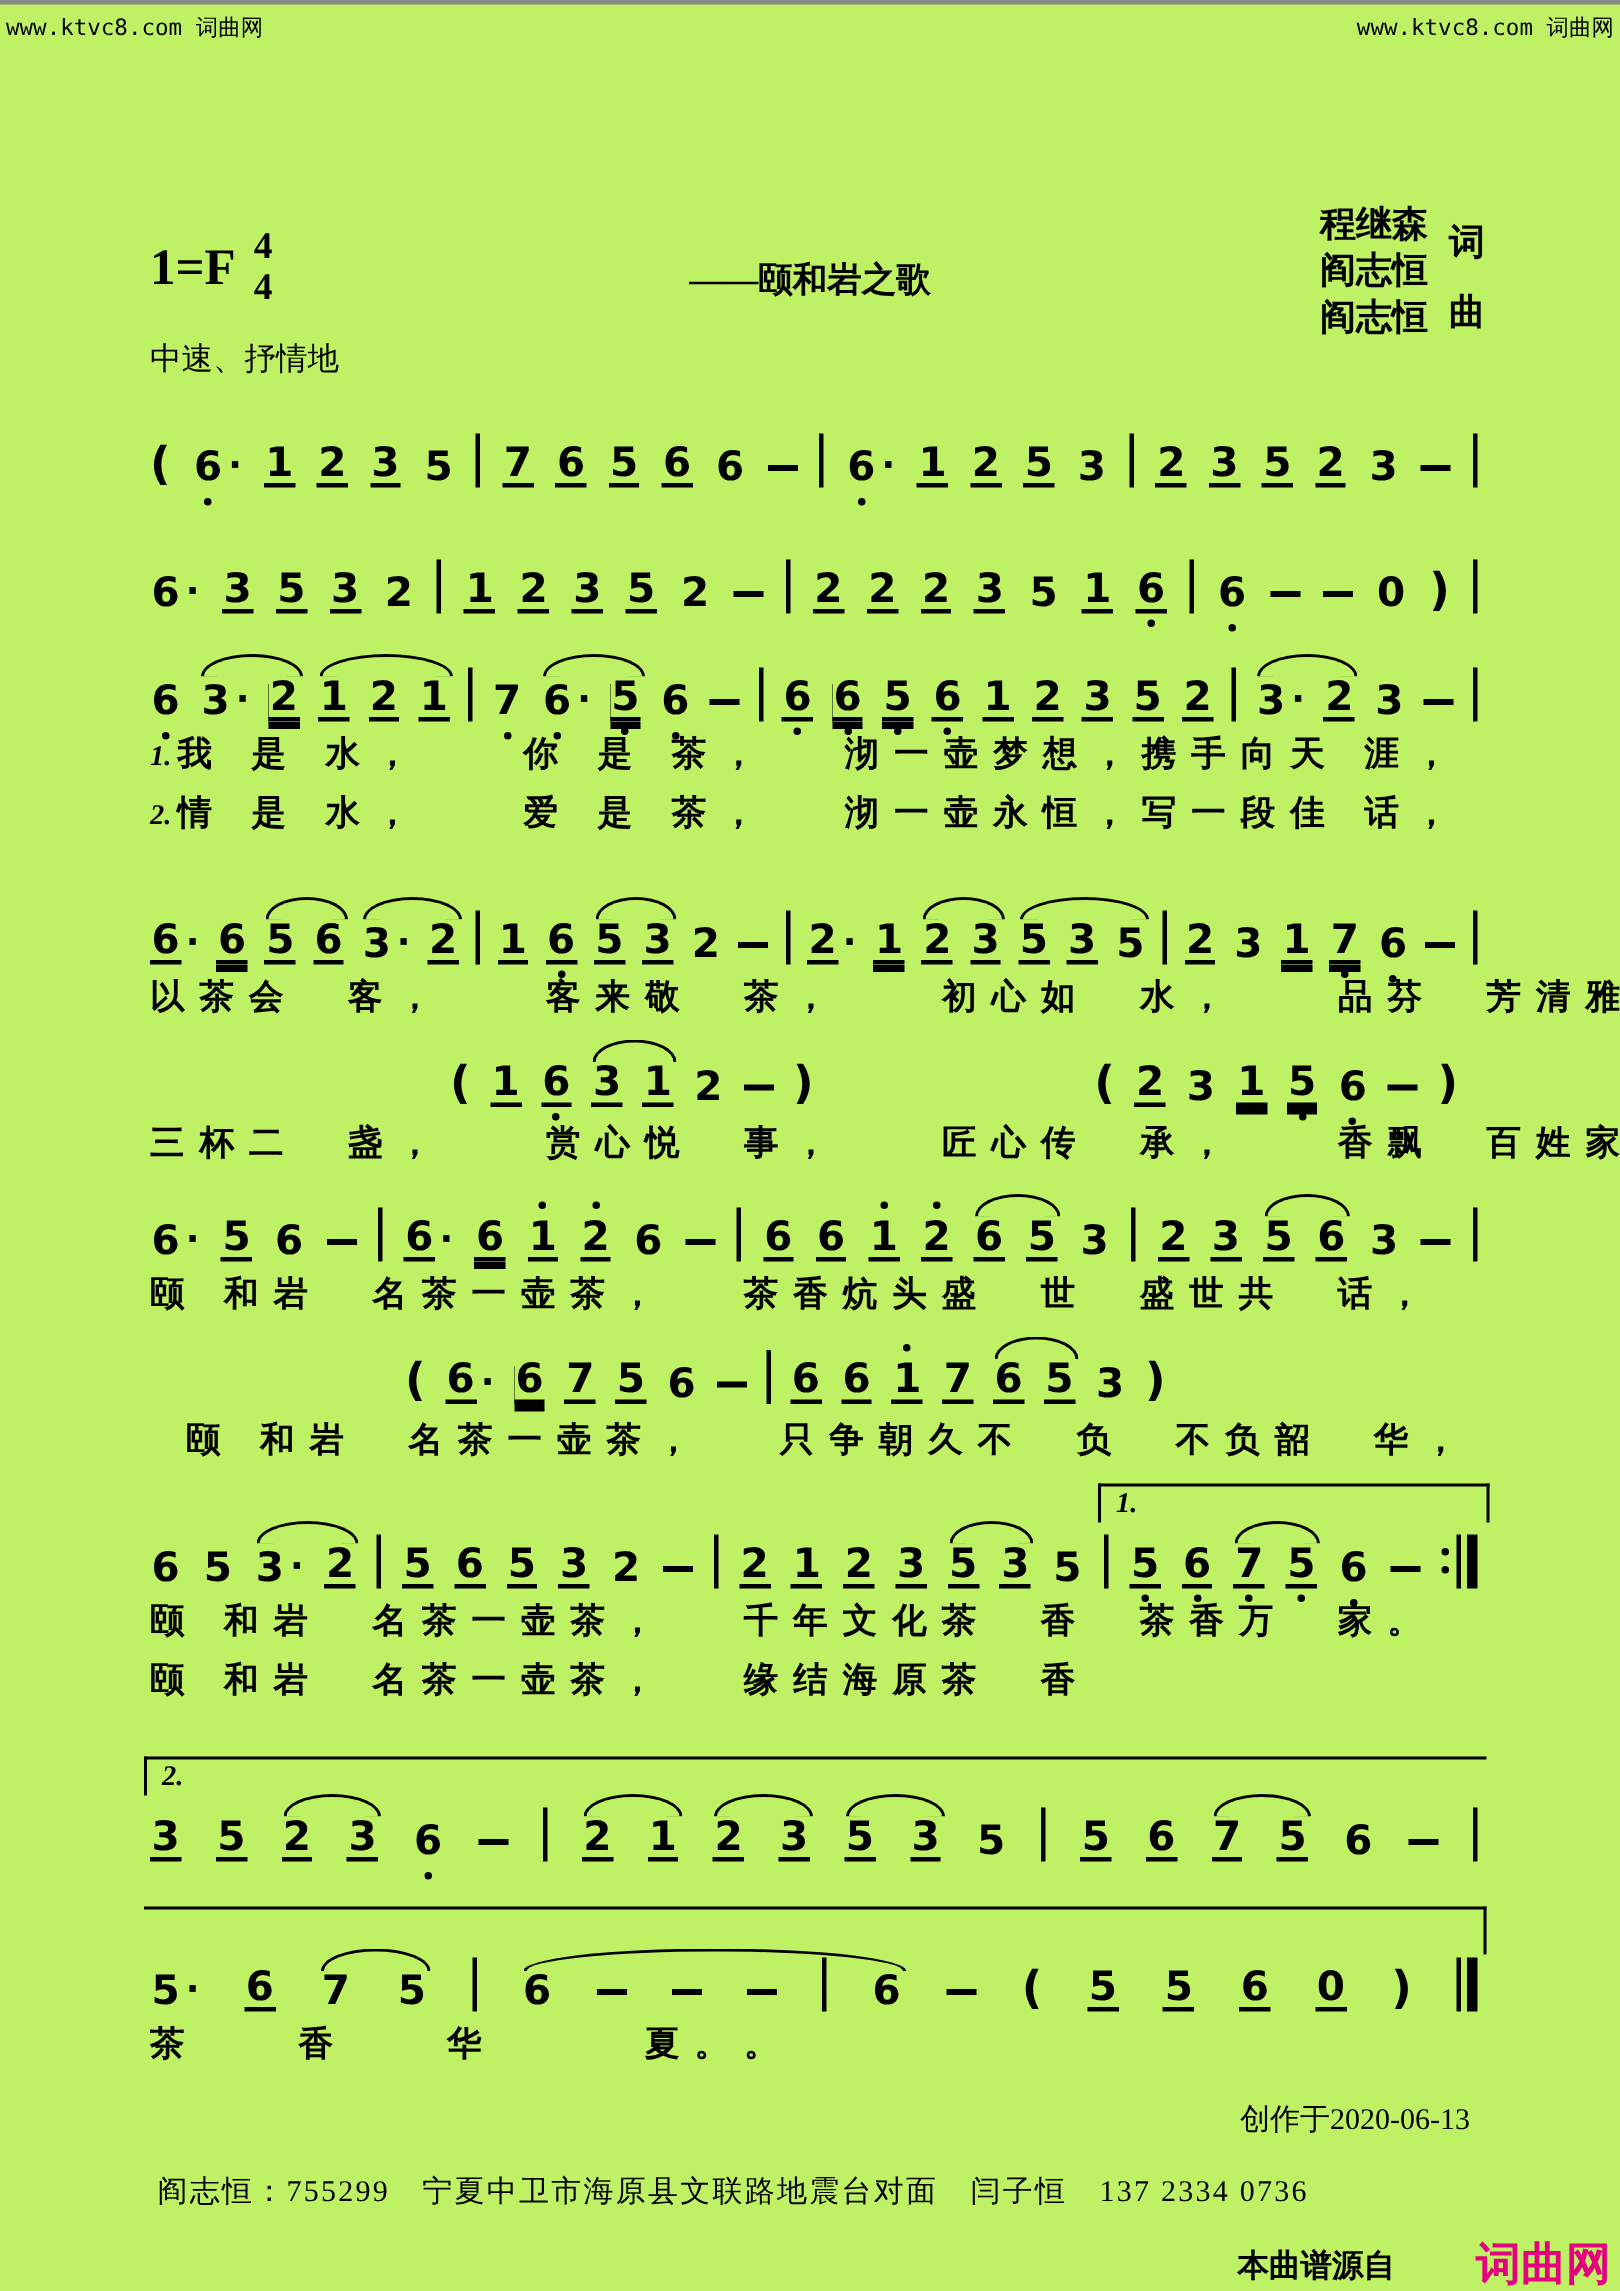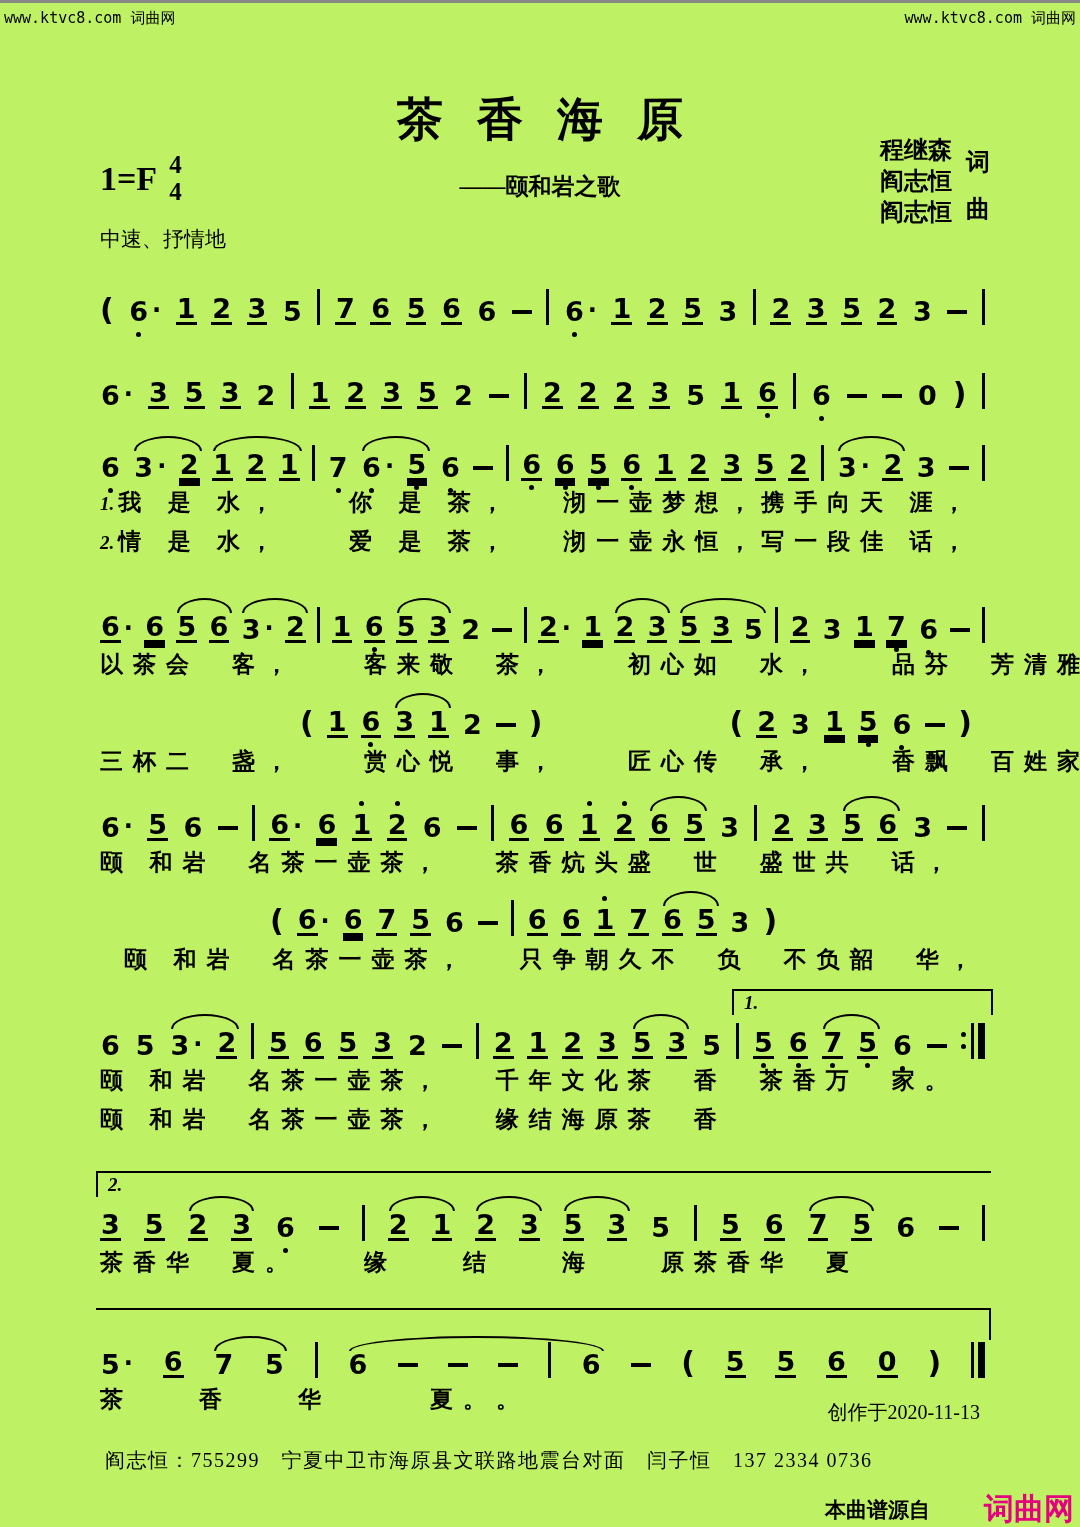--- a/index.html
+++ b/index.html
@@ -57,21 +57,20 @@
           font-weight:bold;font-size:21px;}
   .source .site{margin-left:54px;font-size:30px;cursor:pointer;}
 </style>
 </head>
 <body>
 
 <div class="page">
   <div class="wm wm-left">www.ktvc8.com 词曲网</div>
   <div class="wm wm-right">www.ktvc8.com 词曲网</div>
 
-  <div class="title">茶香海原</div>
   <div class="subtitle">——颐和岩之歌</div>
 
   <div class="keysig">
     <span>1=F</span>
     <span class="frac">
       <span>4</span>
       <span>4</span>
     </span>
   </div>
   <div class="tempo">中速、抒情地</div>
@@ -716,21 +715,20 @@
           <span class="bar"></span>
           <div class="arc" style="left: 89px; width: 61px; top: 9px;"></div>
           <div class="arc" style="left: 289px; width: 62px; top: 9px;"></div>
           <div class="arc" style="left: 376px; width: 62px; top: 9px;"></div>
           <div class="arc" style="left: 464px; width: 62px; top: 9px;"></div>
           <div class="arc" style="left: 709px; width: 61px; top: 9px;"></div>
           <div class="volta" style="left: -4px; width: 893px; top: -16px; height: 24px; border-left: 2.5px solid rgb(0, 0, 0);">
             <span class="vl">2.</span>
           </div>
         </div>
-        <div class="lyrics"><span>茶香华　夏。　　缘　　结　　海　　原茶香华　夏</span></div>
       </div>
       <div class="system" style="margin-top: 46px;">
         <div class="notes">
           <span class="tok">
             <span class="n">5</span>
             <span class="aug">·</span>
           </span>
           <span class="tok">
             <span class="n u1">6</span>
           </span>
@@ -771,19 +769,19 @@
             <span class="bar thick"></span>
           </span>
           <div class="arc" style="left: 114px; width: 69px; top: 12px;"></div>
           <div class="arc" style="left: 249px; width: 251px; top: 12px;"></div>
           <div class="volta" style="left: -4px; width: 893px; top: -16px; height: 30px; border-right: 2.5px solid rgb(0, 0, 0);"></div>
         </div>
         <div class="lyrics"><span>茶　　香　　华　　　夏。。</span></div>
       </div>
     </div>
 
-  <div class="date">创作于2020-11-13</div>
+  <div class="date">创作于2020-06-13</div>
   <div class="contact">阎志恒：755299　宁夏中卫市海原县文联路地震台对面　闫子恒　137 2334 0736</div>
   <div class="source">
     <span>本曲谱源自</span>
     <span class="site" style="color: rgb(228, 0, 127);">词曲网</span>
   </div>
 </div>
 
 </body></html>

